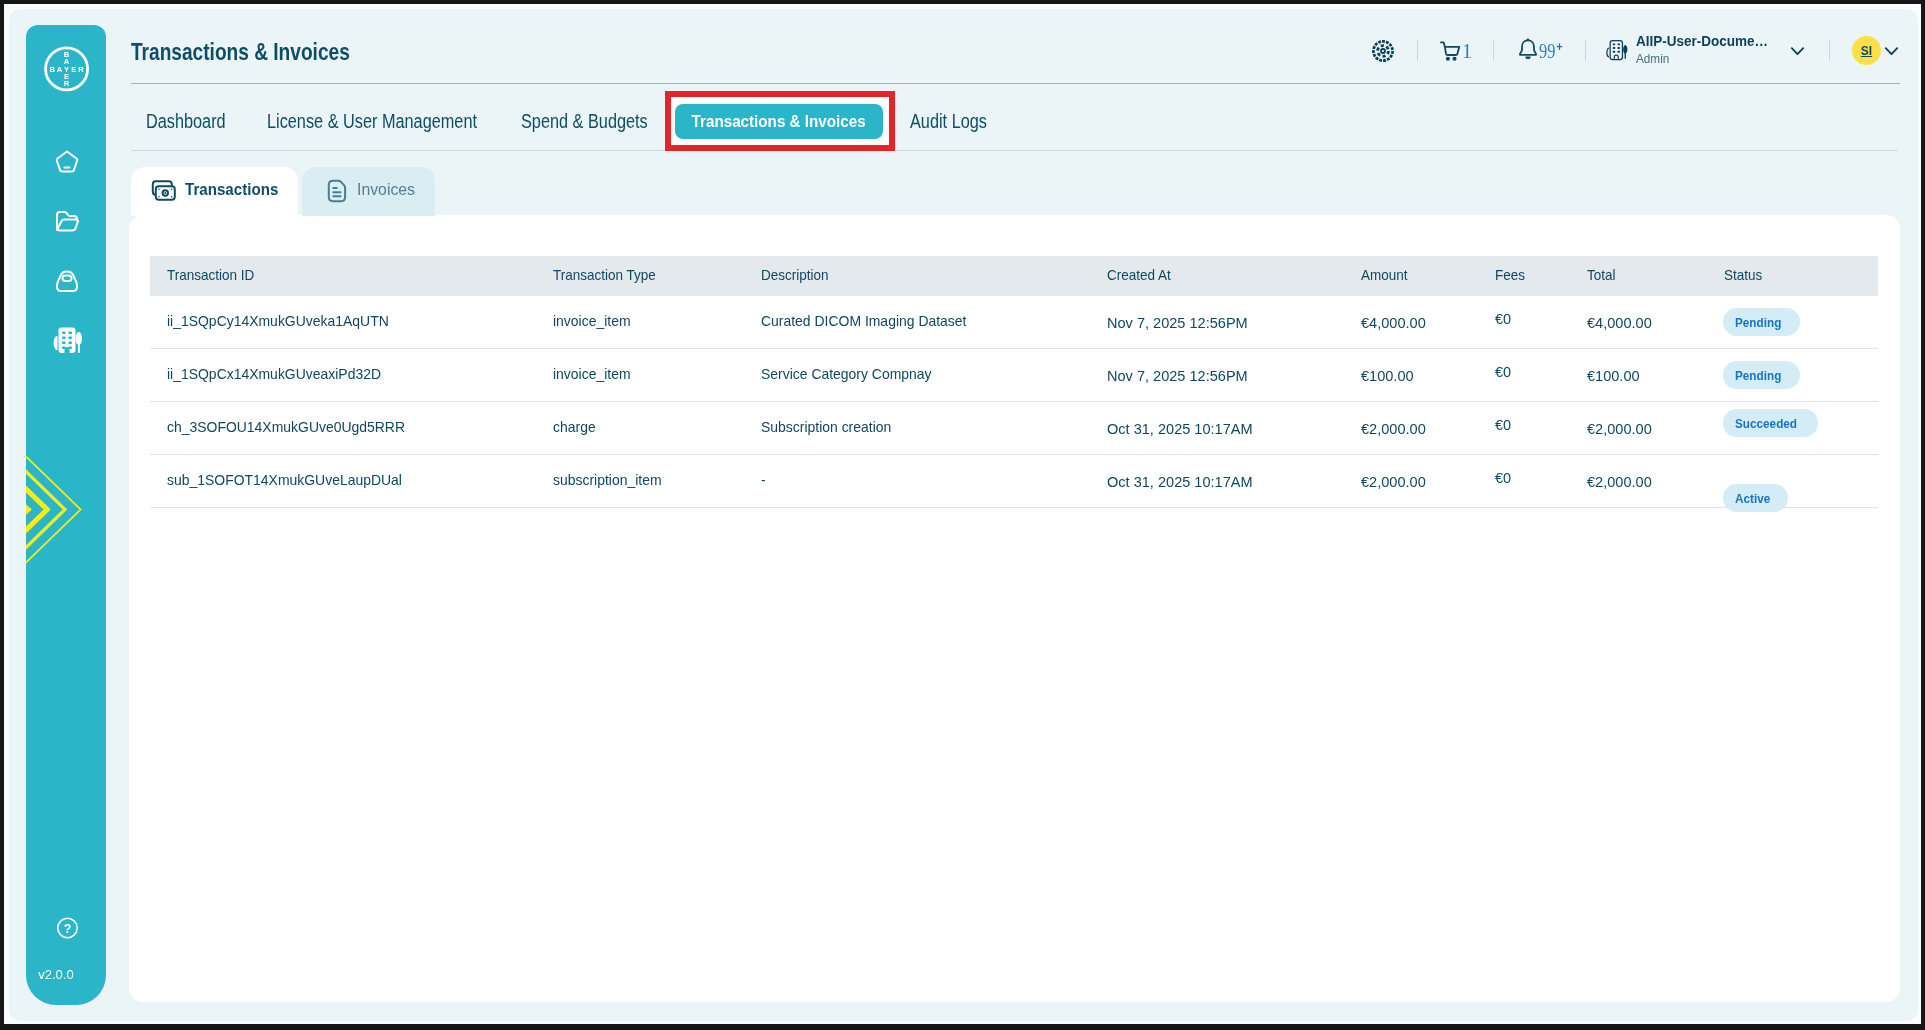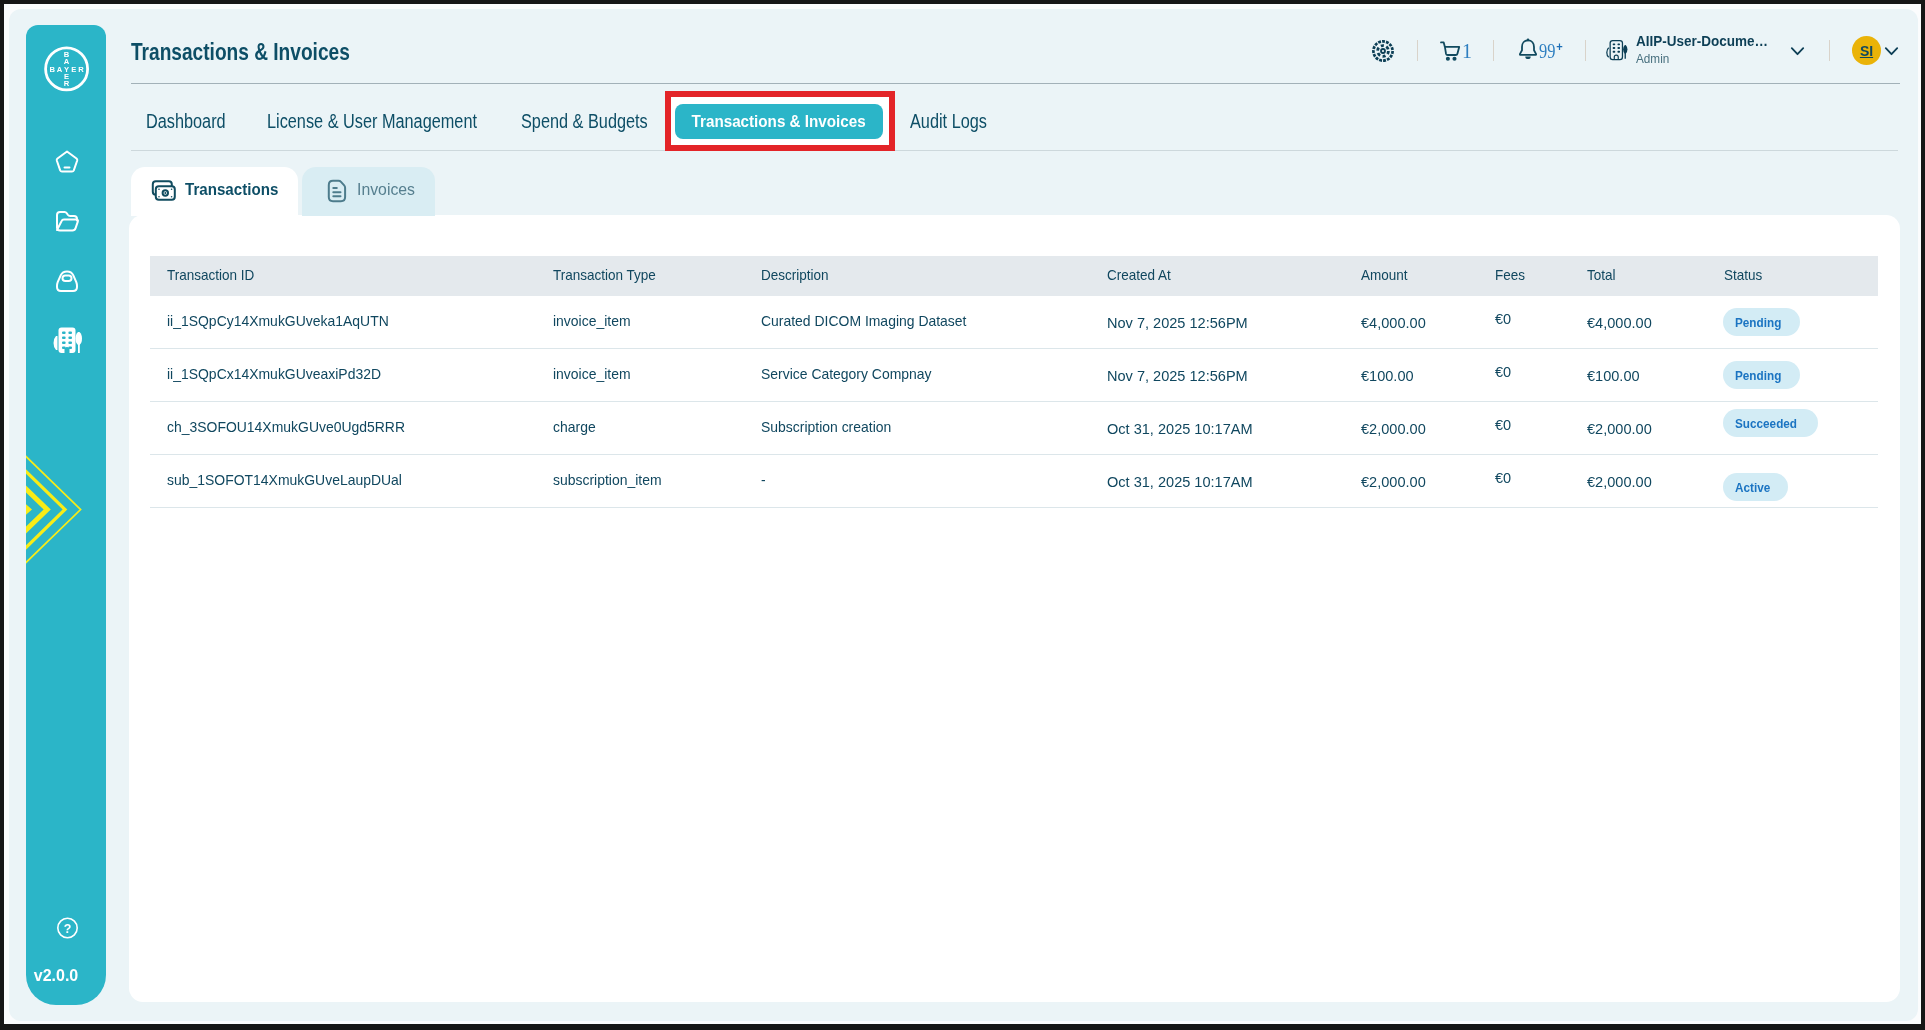--- a/index.html
+++ b/index.html
@@ -8,21 +8,21 @@
   .abs { position:absolute; }
   .frame { position:absolute; left:0; top:0; width:1925px; height:1030px;
     border:4px solid #161616; border-bottom-width:6px; pointer-events:none; z-index:50; }
   .panel { position:absolute; left:9px; top:9px; width:1909px; height:1012px;
     background:#ebf4f7; border-radius:12px; }
 
   
   .sidebar { position:absolute; left:26px; top:25px; width:80px; height:980px;
     background:#2bb5c8; border-radius:12px 12px 30px 30px; overflow:hidden; }
   .vver { position:absolute; left:0; top:943px; width:60px; text-align:center;
-    color:#fff; font-weight:bold; font-size:16px; line-height:1; }
+    color:#fff; font-weight:normal; font-size:13px; line-height:1; }
 
   
   .title { position:absolute; left:131px; top:40px; font-size:24.5px; font-weight:bold;
     color:#0d4e66; line-height:1; transform:scaleX(0.78); transform-origin:0 0; }
   .hr1 { position:absolute; left:131px; top:83px; width:1769px; height:1px; background:#a2b1b8; }
   .hr2 { position:absolute; left:131px; top:150px; width:1767px; height:1px; background:#cdd8dc; }
 
   .nav { position:absolute; top:112px; font-size:19.5px; color:#0d4e66; line-height:1;
     white-space:nowrap; transform:scaleX(0.835); transform-origin:0 0; }
   .redbox { position:absolute; left:665px; top:91px; width:230px; height:60px;
@@ -33,21 +33,21 @@
   .activebtn span { transform:scaleX(0.95); }
 
   
   .tb-num { font-family:"Liberation Serif", serif; color:#2e7fc0; font-size:20px; line-height:1; }
   .vdiv { position:absolute; top:40px; width:1px; height:21px; background:#d9d3ca; }
   .uname { position:absolute; left:1636px; top:33px; font-size:15px; font-weight:bold; color:#0d3f56;
     line-height:1; transform:scaleX(0.9); transform-origin:0 0; }
   .urole { position:absolute; left:1636px; top:52px; font-size:13.5px; color:#48707f;
     line-height:1; transform:scaleX(0.87); transform-origin:0 0; }
   .avatar { position:absolute; left:1852px; top:36px; width:29px; height:29px; border-radius:50%;
-    background:#eab308; color:#12485e; font-size:14px; font-weight:bold;
+    background:#fde047; color:#12485e; font-size:12px; font-weight:bold;
     display:flex; align-items:center; justify-content:center;text-decoration:underline; }
 
   
   .tab1 { position:absolute; left:131px; top:167px; width:167px; height:49px;
     background:#fff; border-radius:14px 14px 0 0; z-index:2; }
   .tab1 span { position:absolute; left:54px; top:14px; font-size:17px; font-weight:bold; color:#0d4e66;
     line-height:1; transform:scaleX(0.89); transform-origin:0 0; }
   .tab2 { position:absolute; left:302px; top:167px; width:133px; height:49px;
     background:#d9edf3; border-radius:14px 14px 0 0; }
   .tab2 span { position:absolute; left:55px; top:14px; font-size:17px; color:#567f8f;
@@ -281,17 +281,17 @@
   </div>
 
 <div class="row" style="top:455px"></div>
 <div class="td c1" style="top:472px">sub_1SOFOT14XmukGUveLaupDUal</div>
 <div class="td c2" style="top:472px">subscription_item</div>
 <div class="td c3" style="top:472px">-</div>
 <div class="td num c4" style="top:474px">Oct 31, 2025 10:17AM</div>
 <div class="td num c5" style="top:474px">€2,000.00</div>
 <div class="td num c6" style="top:470px">€0</div>
 <div class="td num c7" style="top:474px">€2,000.00</div>
-<div class="pill" style="left:1723px;top:473px">
+<div class="pill" style="left:1723px;top:484px">
     <span>Active</span>
   </div>
 
 <div class="frame"></div>
 
 </body></html>

